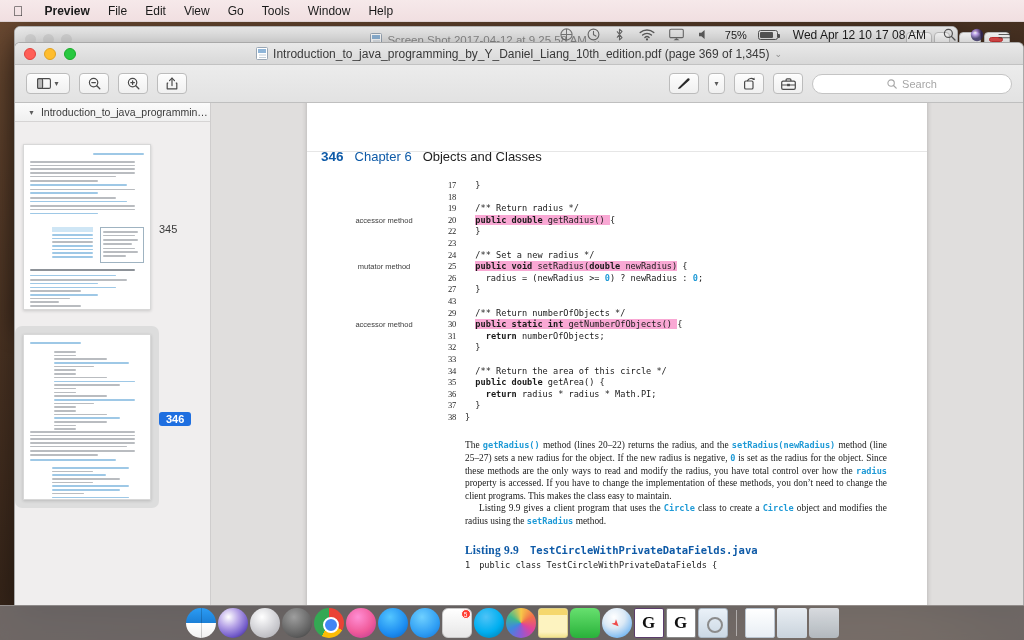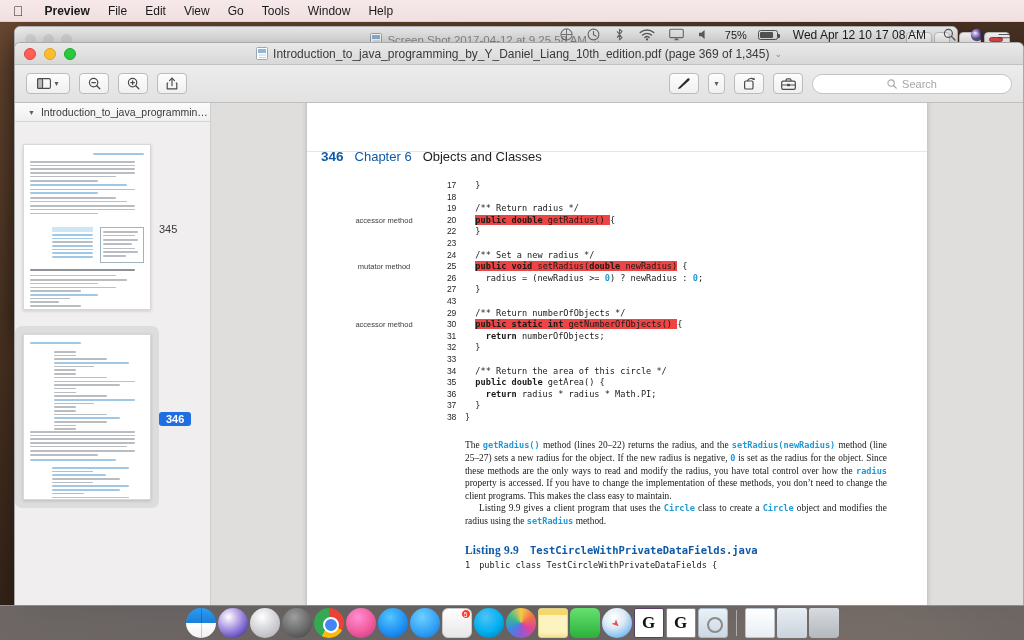--- a/index.html
+++ b/index.html
@@ -184,30 +184,30 @@
   .pg-head .ttl{ color:#1f1f1f; }
 
   .code-block{ position:relative; font-size:0; }
   .code-row{ display:flex; align-items:flex-start; height:11.6px; }
   .margin-note{
     width:118px; flex:none; font-family:Liberation Sans, sans-serif;
     font-size:7.5px; color:#3c3c3c; padding-top:1px; text-align:center; padding-left:8px;
   }
   .lnum{
     width:26px; flex:none; text-align:right;
-    font-family:Liberation Sans, sans-serif; font-size:8.5px; color:#262626;
+    font-family:Liberation Serif, serif; font-size:8.5px; color:#262626;
     padding-right:9px; letter-spacing:-.2px;
   }
   .code{
     font-family:"DejaVu Sans Mono",monospace; font-size:8.6px; color:#1a1a1a;
     white-space:pre; line-height:11.6px;
   }
   .code .kw{ font-weight:bold; }
   .code .bl{ color:#1f9ad6; font-weight:bold; }
-  .code .hlrun{ background:#ef4444; }
+  .code .hlrun{ background:#f9a8d4; }
 
   .para{
     font-family:"Liberation Serif",serif; font-size:9.4px; color:#1a1a1a;
     line-height:12.6px; text-align:justify; margin:0 14px 0 144px; padding-right:0;
   }
   .para.first{ margin-top:16px; }
   .para .mono{ font-family:"DejaVu Sans Mono",monospace; color:#1f9ad6; font-weight:bold; font-size:8.6px;}
   .listing-head{
     margin:16px 14px 4px 144px; display:flex; align-items:baseline; gap:11px;
   }

